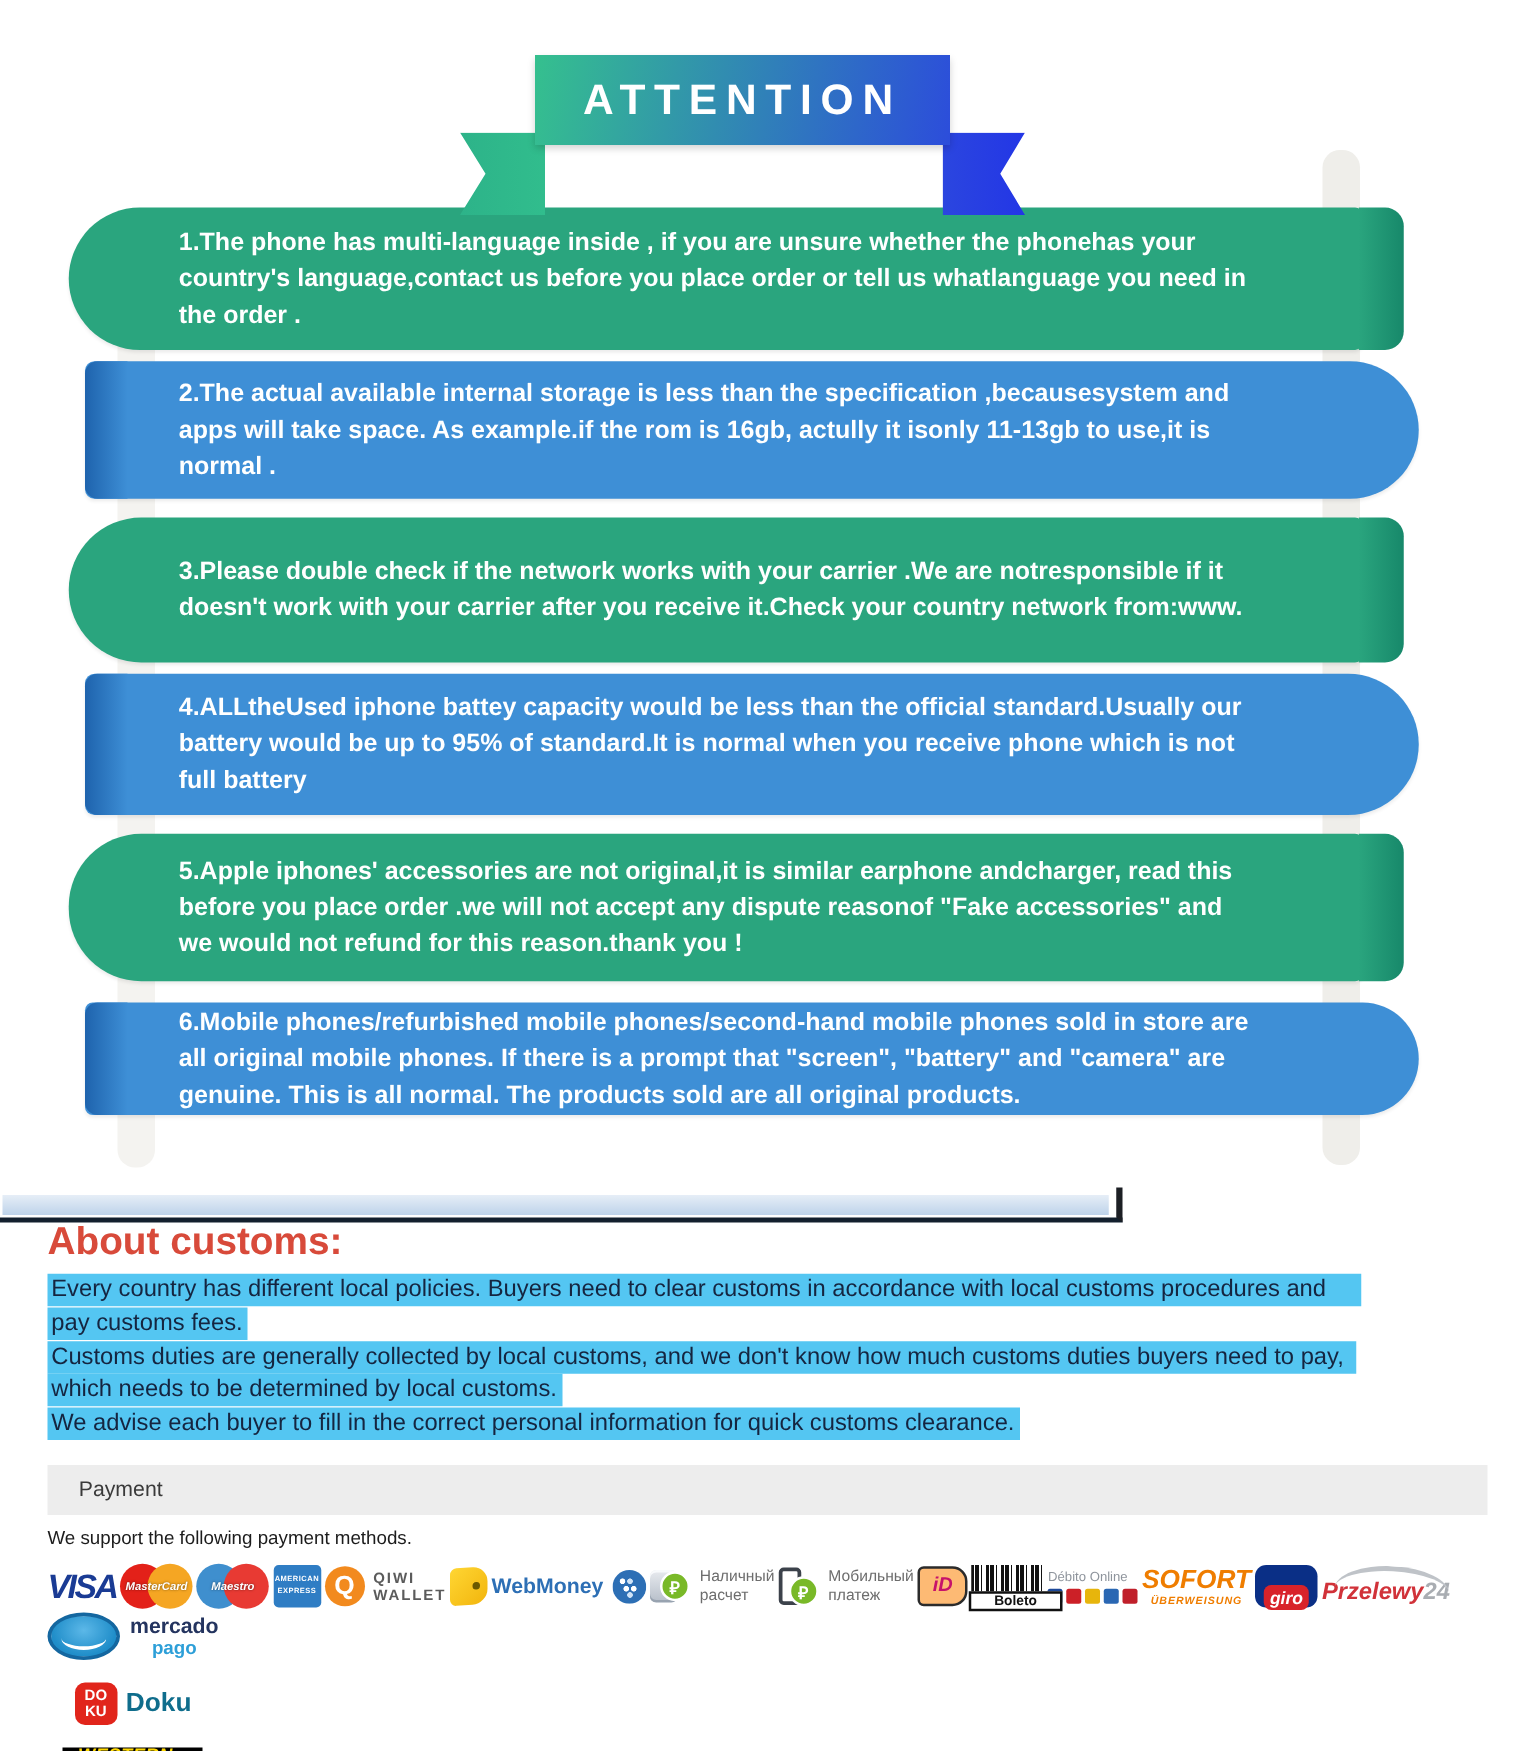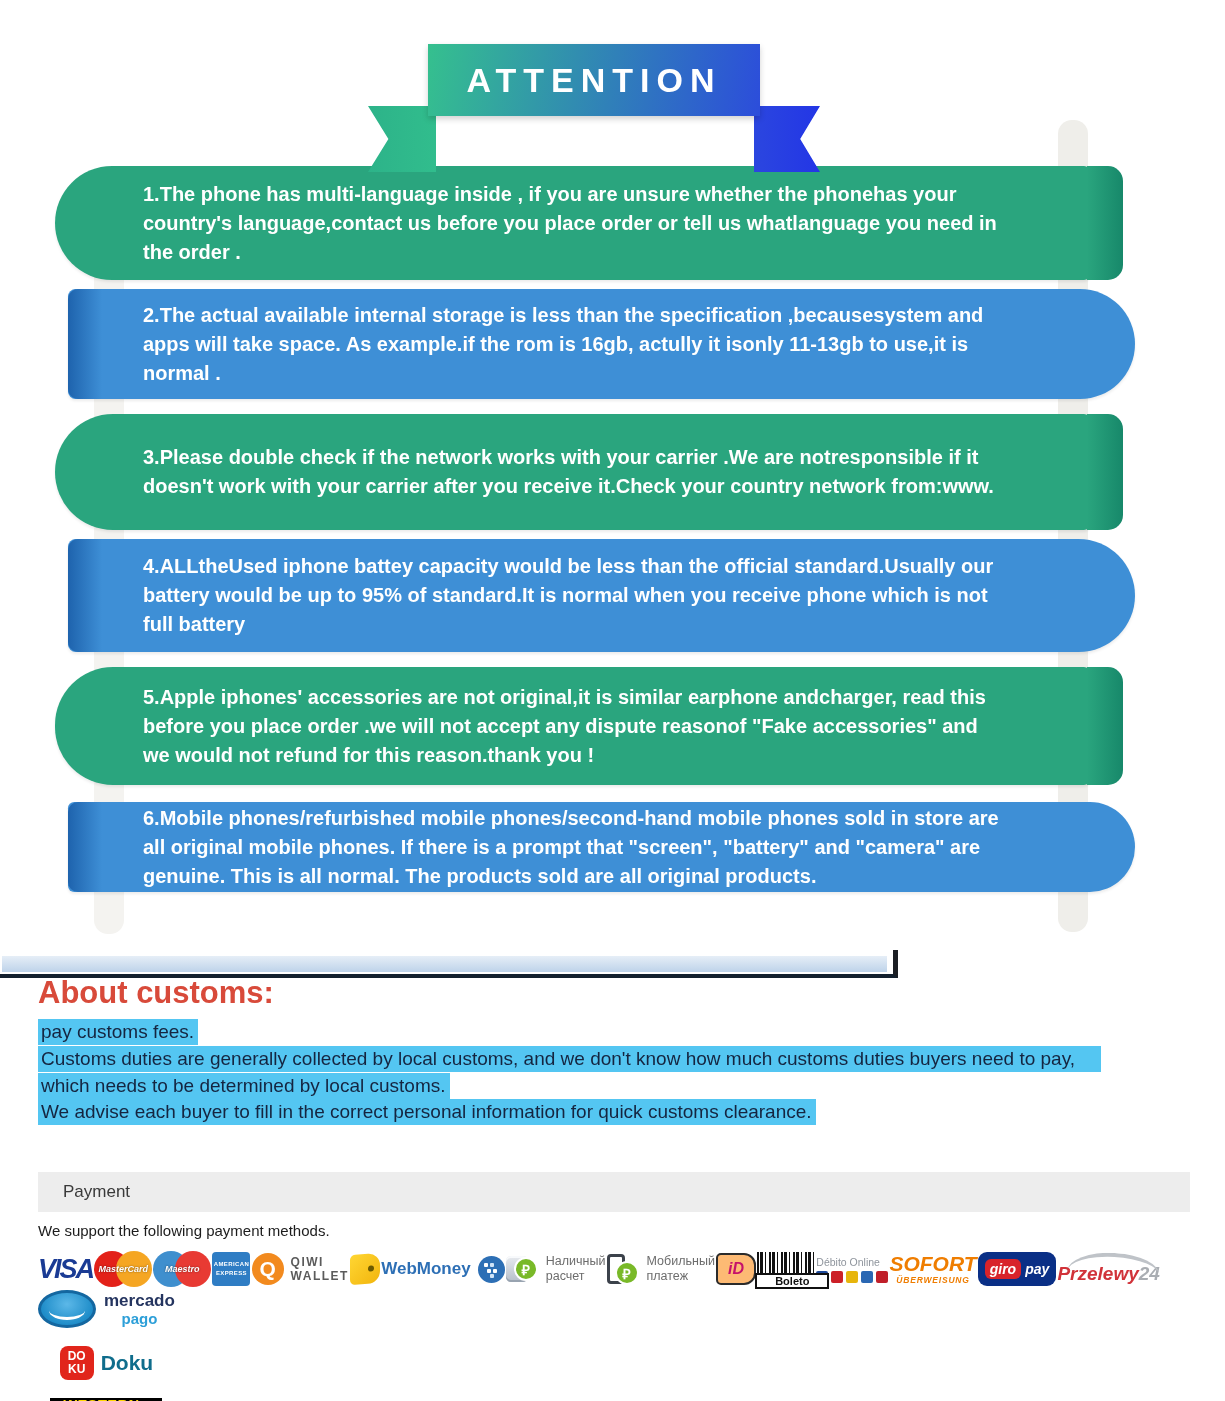--- a/index.html
+++ b/index.html
@@ -60,21 +60,21 @@
     border-right:5px solid #1c1f24;border-bottom:4px solid #13202e;z-index:2;}
   .hthumb{position:absolute;left:2px;right:6px;bottom:2px;height:16px;
     background:linear-gradient(#e6eef7,#bed3ea);}
 
   
   .customs-heading{position:absolute;left:38px;top:975px;margin:0;font-size:31px;font-weight:bold;color:var(--heading-red);}
   .customs-text{position:absolute;left:38px;top:1019px;width:1170px;font-size:19px;color:var(--text-navy);}
   .cline{line-height:26.8px;height:26.8px;white-space:nowrap;}
   .hl{background:var(--highlight);padding:2px 4px 3px 3px;}
   .hl-ext1{padding-right:28px;}
-  .hl-ext3{padding-right:26px;}
+  .hl-ext3{padding-right:10px;}
 
   
   .payment-header{position:absolute;left:38px;top:1172px;width:1152px;height:40px;background:#ededed;
     display:flex;align-items:center;padding-left:25px;font-size:17px;color:#3a3a3a;}
   .pay-intro{position:absolute;left:38px;top:1222px;margin:0;font-size:15px;color:#1c1c1c;}
   .pay-row{position:absolute;display:flex;align-items:center;}
   .row1{top:1248px;left:38px;width:1122px;justify-content:space-between;height:42px;}
   .row2{top:1290px;left:38px;gap:18px;height:46px;flex-direction:column;}
 
   .visa{color:#1a3b94;font-style:italic;font-weight:bold;font-size:27px;letter-spacing:-2px;}
@@ -121,21 +121,21 @@
   .boleto-label{position:absolute;left:-2px;bottom:-3px;background:#fff;border:2px solid #111;
     font-size:11px;font-weight:bold;color:#111;padding:0 18px;}
   .debito{text-align:left;}
   .deb-title{font-size:10.5px;color:#8e949c;margin-bottom:3px;}
   .deb-icons{display:flex;gap:3px;}
   .deb-sq{width:12px;height:12px;border-radius:2px;}
   .d1{background:#1c4899;} .d2{background:#cc2027;} .d3{background:#e7b50c;} .d4{background:#2a67b3;} .d5{background:#c01f2a;}
   .sofort{text-align:center;color:#ef7d00;line-height:1;}
   .sofort-1{font-style:italic;font-weight:bold;font-size:21px;}
   .sofort-2{font-style:italic;font-size:8.5px;font-weight:bold;letter-spacing:.8px;margin-top:2px;}
-  .giropay{height:34px;background:#0a2f86;border-radius:9px;display:flex;align-items:center;padding:16px 7px;gap:4px;}
+  .giropay{height:34px;background:#0a2f86;border-radius:9px;display:flex;align-items:center;padding:16px 7px;gap:4px;flex-direction:column;}
   .giro{background:#d8232a;border-radius:6px;color:#fff;font-style:italic;font-weight:bold;font-size:14px;padding:2px 5px;}
   .gpay{color:#fff;font-style:italic;font-weight:bold;font-size:14px;}
   .przelewy{position:relative;font-style:italic;font-weight:bold;font-size:19px;padding-top:10px;}
   .przelewy::before{content:"";position:absolute;top:0;right:0;width:92px;height:16px;
     border-top:4px solid #bfc3c8;border-radius:50%/100% 100% 0 0;transform:rotate(3deg);}
   .p-red{color:#d13239;} .p-gray{color:#a9adb2;}
 
   .mercado{display:flex;align-items:center;gap:8px;}
   .mp-oval{width:58px;height:38px;border-radius:50%;border:3px solid #1467a0;position:relative;overflow:hidden;
     background:radial-gradient(ellipse at 50% 35%,#5cb8e8,#1f8dc9 70%);}
@@ -203,20 +203,21 @@
   <div class="rline">all original mobile phones. If there is a prompt that "screen", "battery" and "camera" are</div>
   <div class="rline">genuine. This is all normal. The products sold are all original products.</div>
 </div>
 
 <div class="hscrollbar">
   <div class="hthumb"></div>
 </div>
 
 <h2 class="customs-heading">About customs:</h2>
 <div class="customs-text">
+  <div class="cline"><span class="hl hl-ext1">Every country has different local policies. Buyers need to clear customs in accordance with local customs procedures and</span></div>
   <div class="cline"><span class="hl">pay customs fees.</span></div>
   <div class="cline"><span class="hl hl-ext3">Customs duties are generally collected by local customs, and we don't know how much customs duties buyers need to pay,</span></div>
   <div class="cline"><span class="hl">which needs to be determined by local customs.</span></div>
   <div class="cline"><span class="hl">We advise each buyer to fill in the correct personal information for quick customs clearance.</span></div>
 </div>
 
 <div class="payment-header">
   <span>Payment</span>
 </div>
 <p class="pay-intro">We support the following payment methods.</p>

